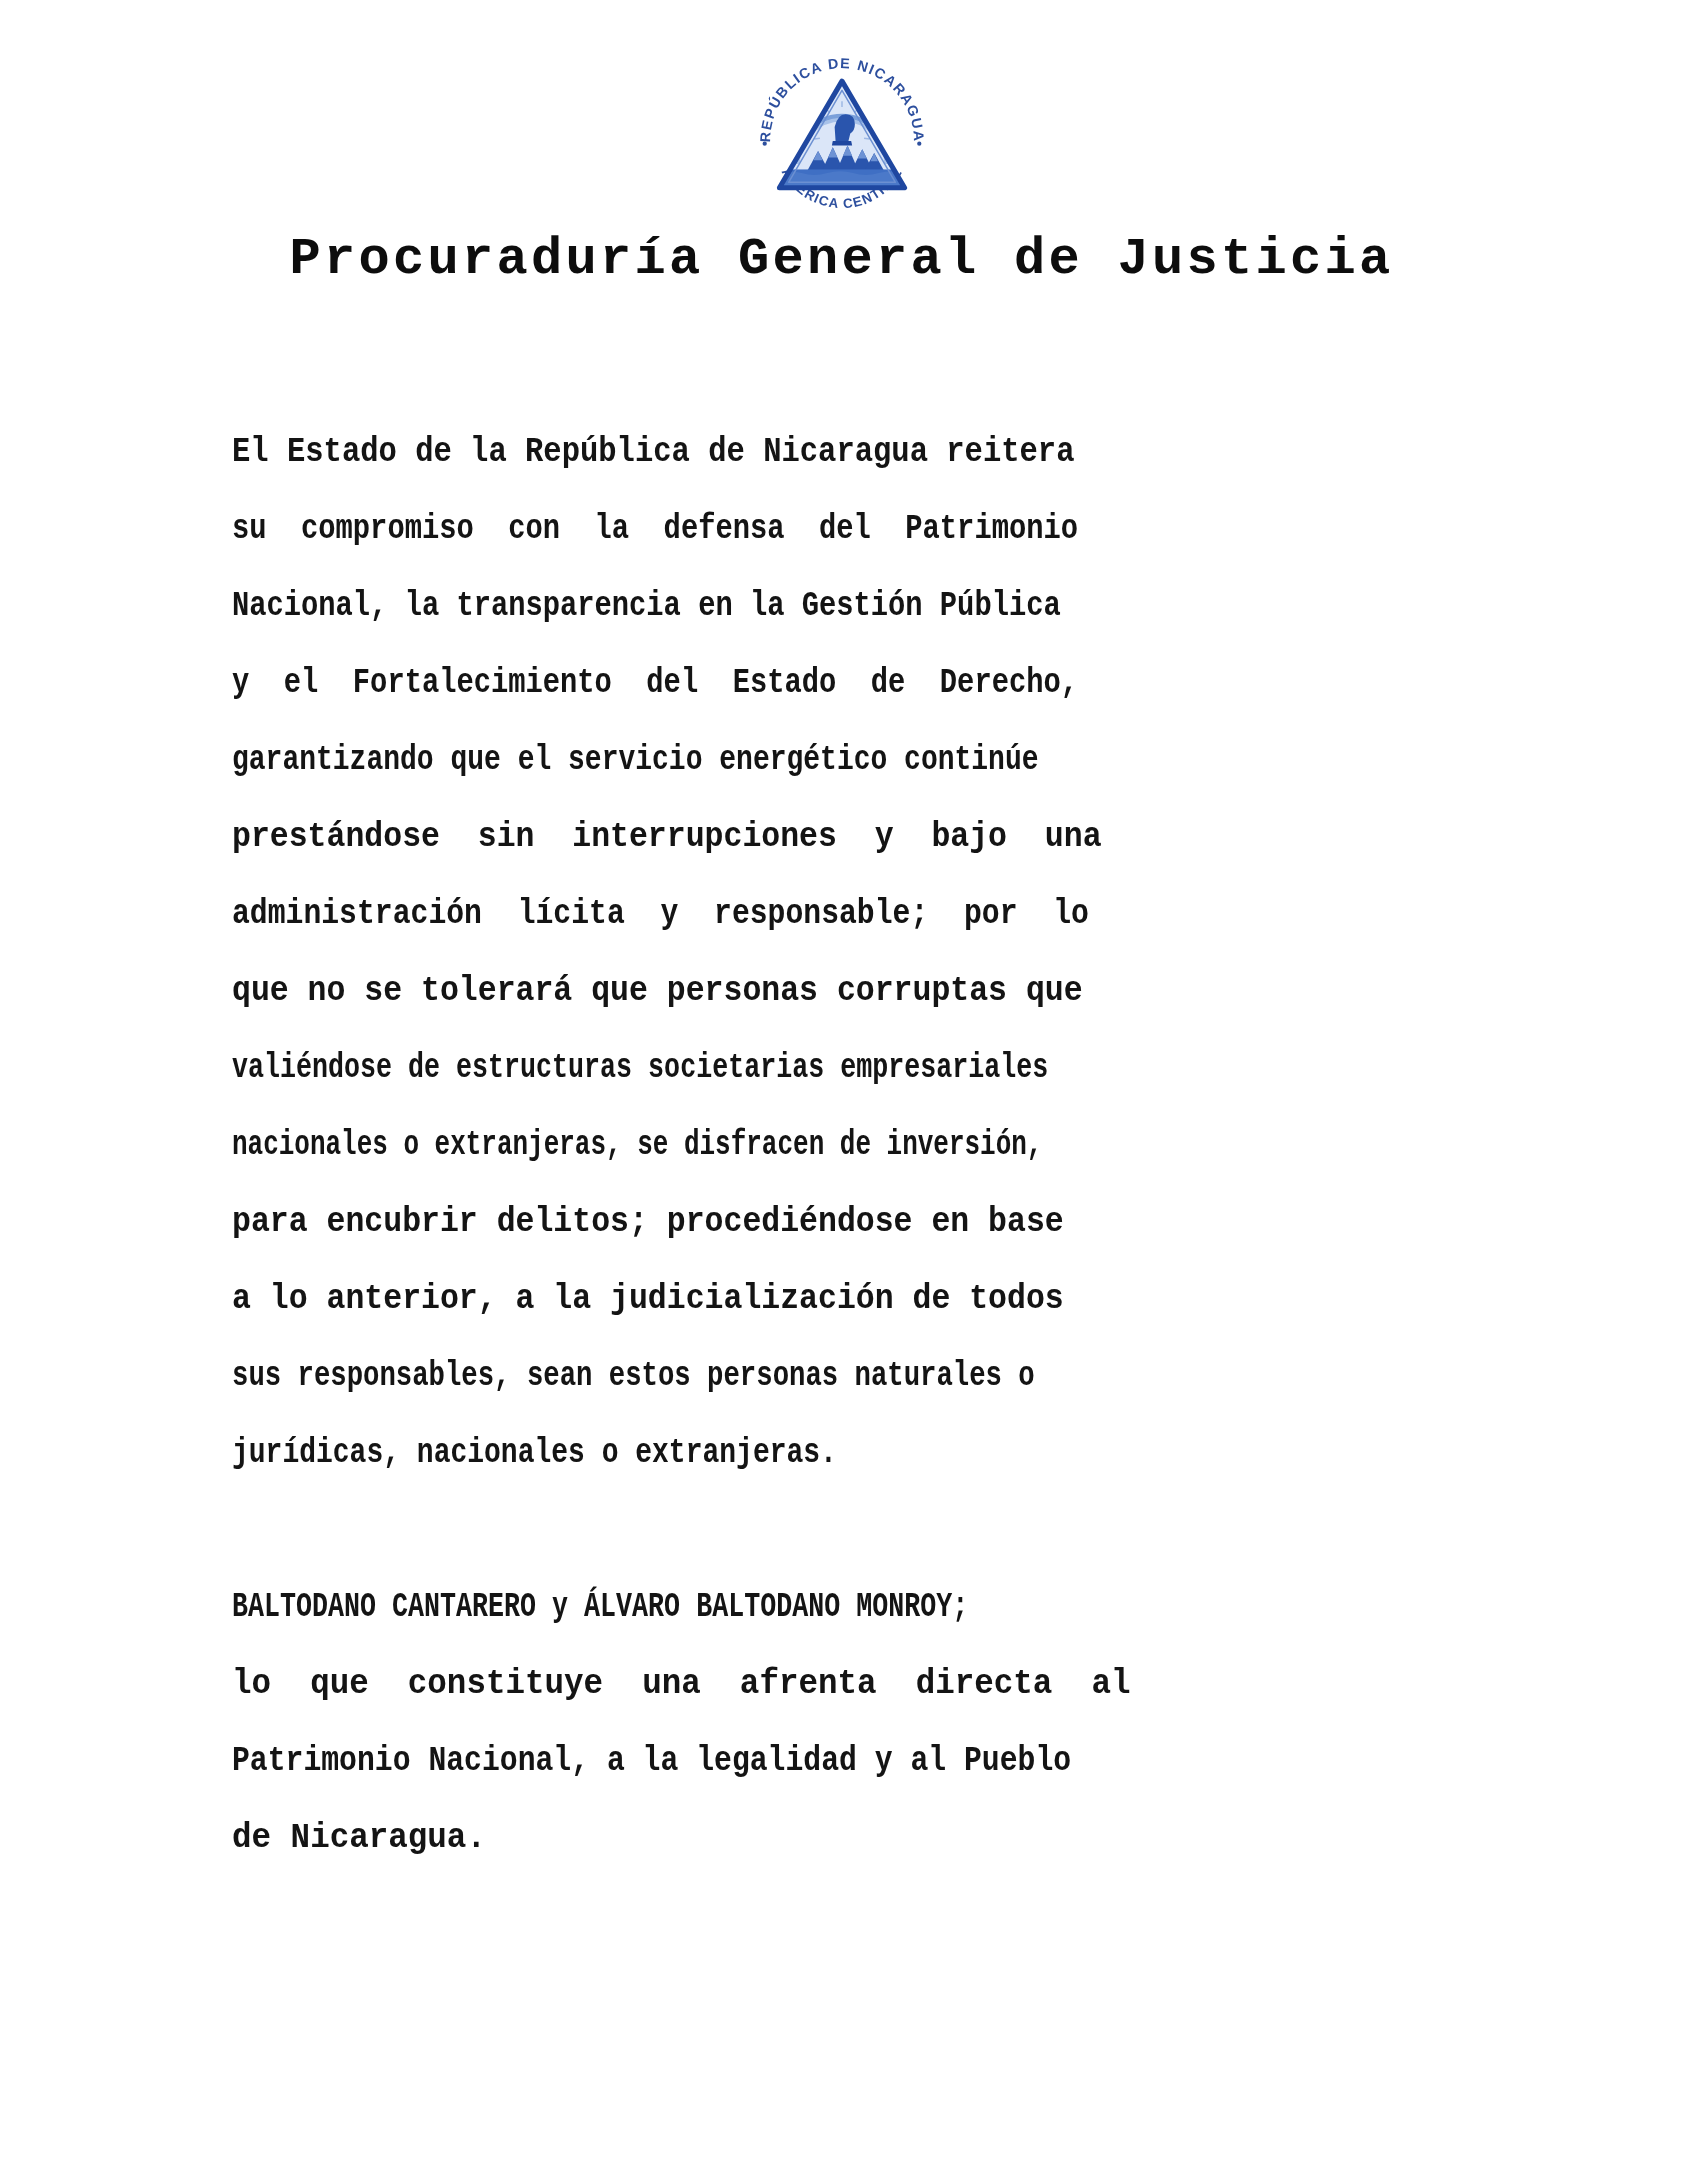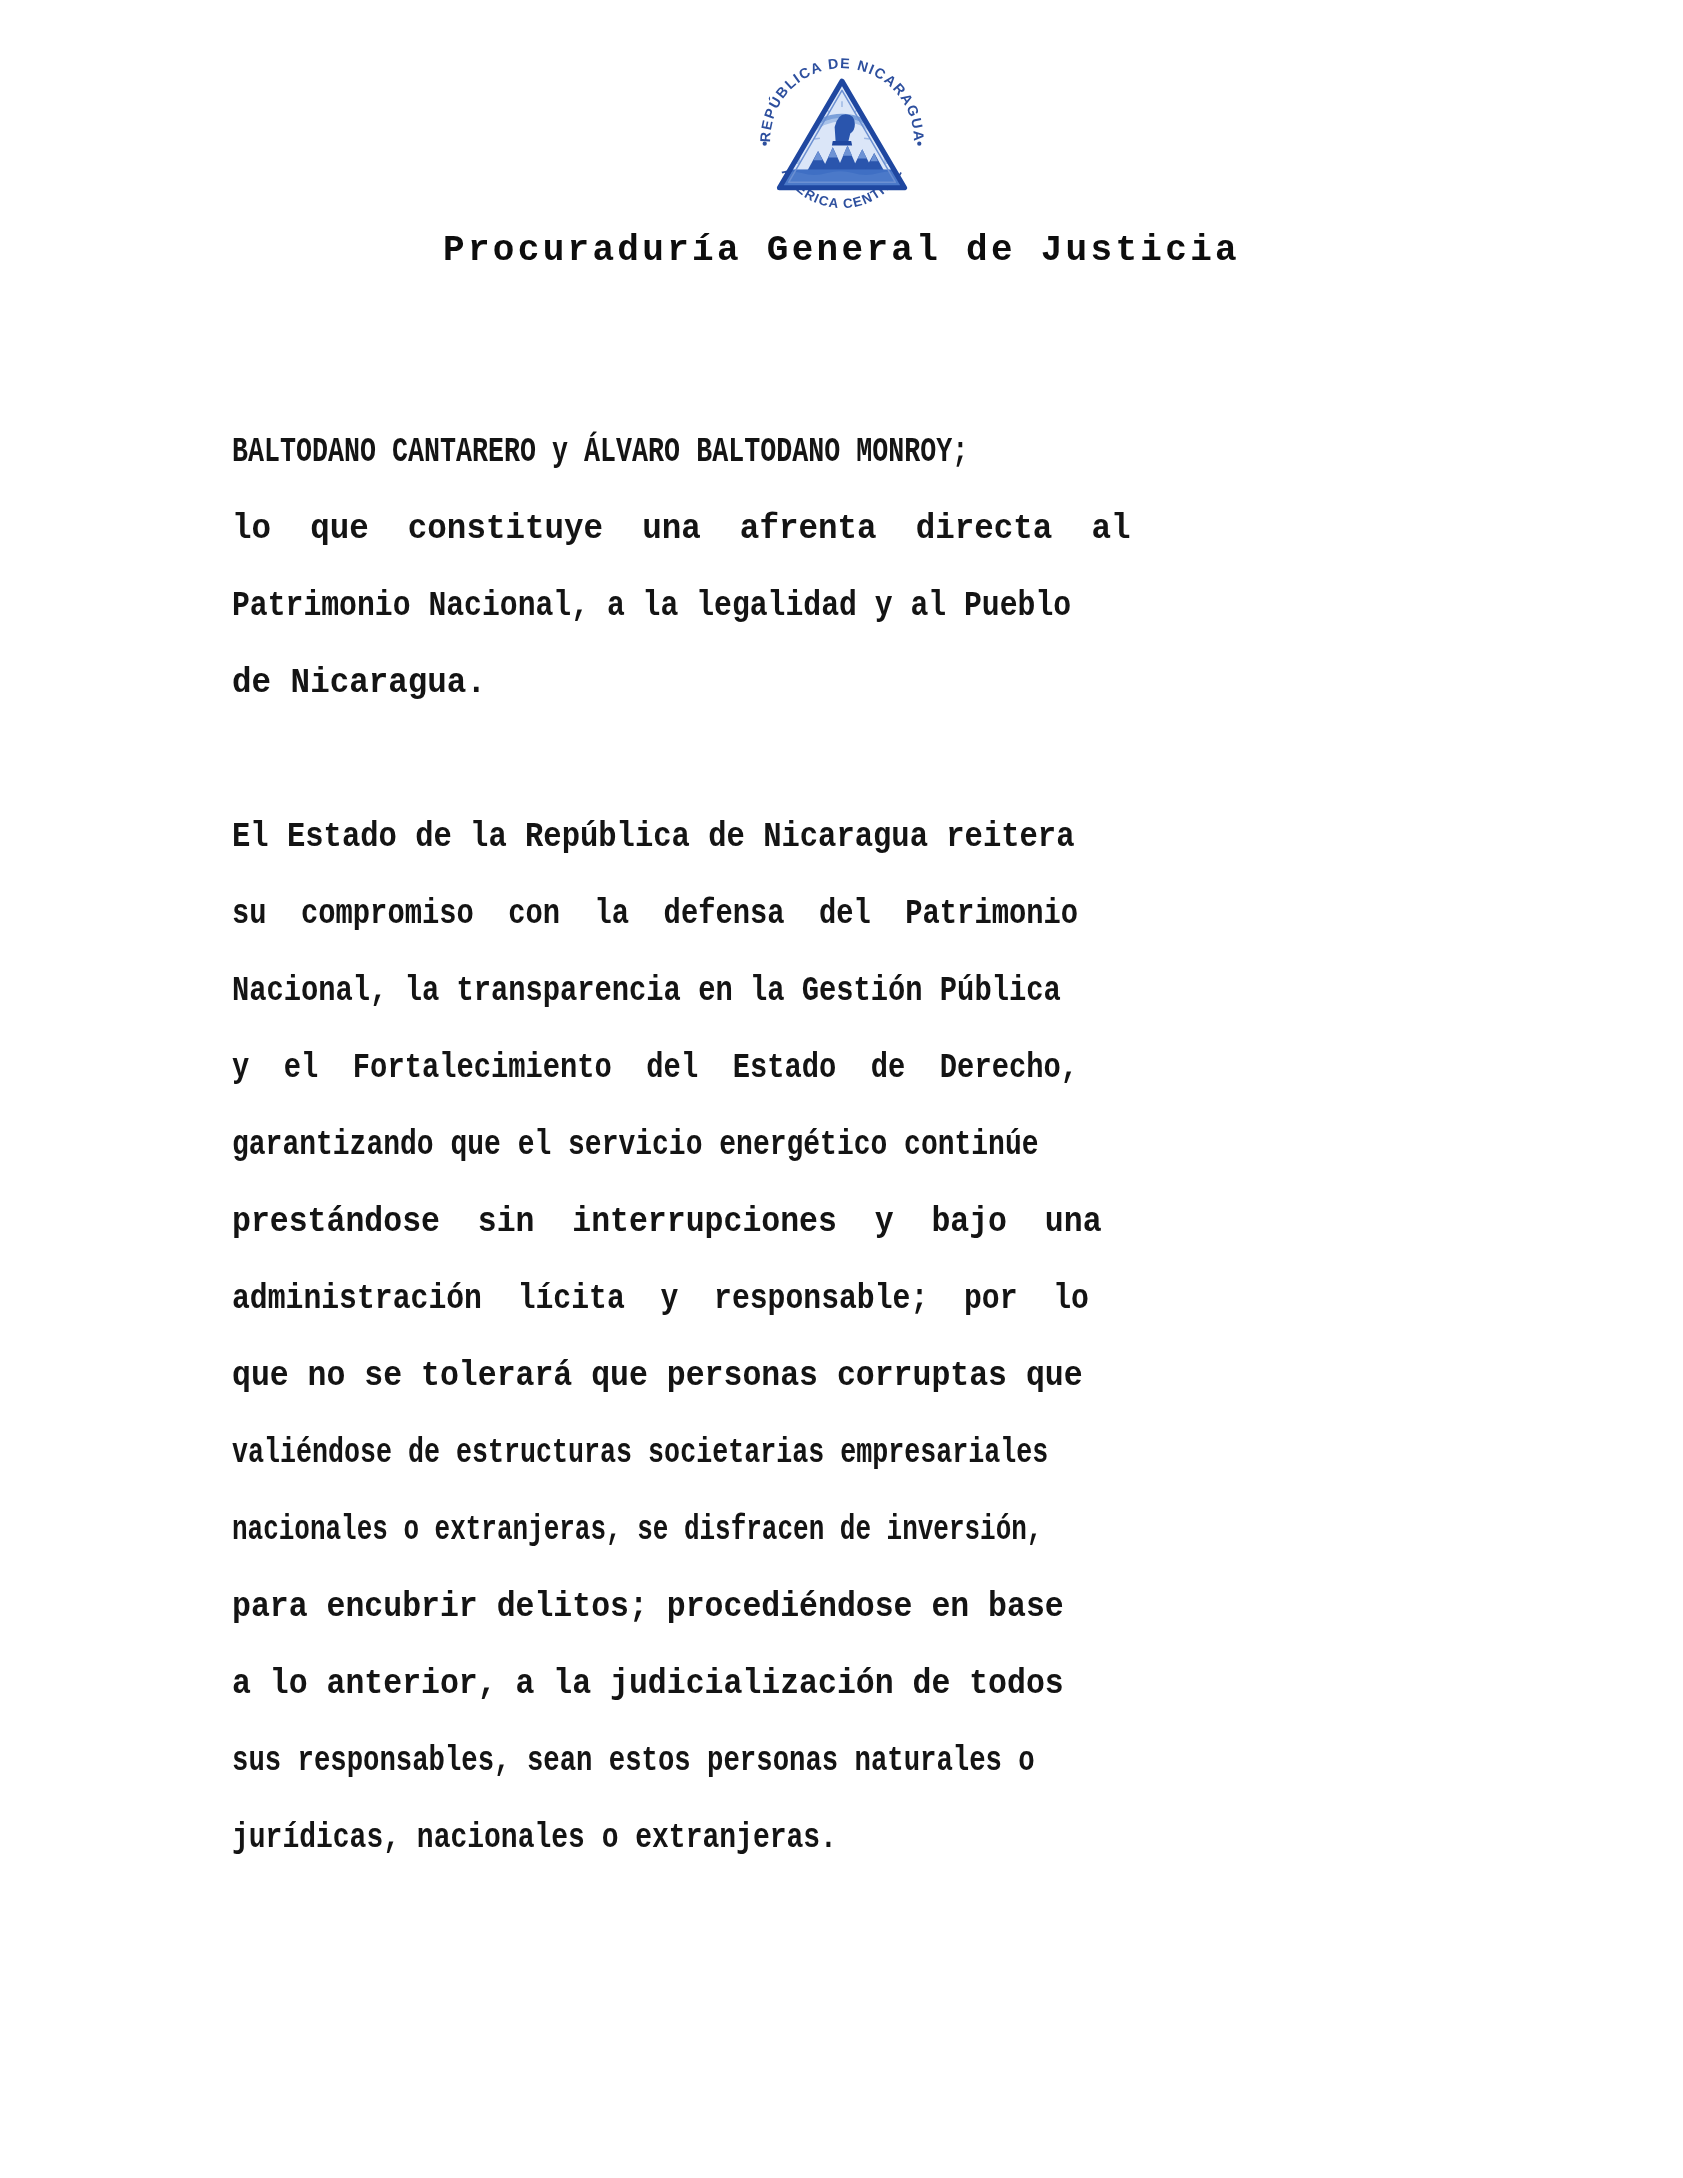--- a/index.html
+++ b/index.html
@@ -37,21 +37,21 @@
 
   
   .doc-title {
     position: absolute;
     top: 230px;
     left: 0;
     width: 100%;
     text-align: center;
     font-family: "Liberation Mono", "DejaVu Sans Mono", monospace;
     font-weight: 700;
-    font-size: 36px;
+    font-size: 52px;
     letter-spacing: 3.3px;
     color: #0d0d0d;
     white-space: nowrap;
   }
 
   
   .body-block {
     position: absolute;
     left: 232px;
     top: 414px;
@@ -152,38 +152,38 @@
       <polygon points="100,36 168,152 32,152" fill="none" stroke="#1f47a0" stroke-width="5.5" stroke-linejoin="round"></polygon>
       <polygon points="100,46 158,146 42,146" fill="none" stroke="#6c90d2" stroke-width="1.6" stroke-linejoin="round"></polygon>
     </svg>
   </div>
 
   <div class="doc-title">Procuraduría General de Justicia</div>
 
   <div class="body-block">
 
     <div class="para">
-      <span class="line sq-76">BALTODANO CANTARERO y ÁLVARO BALTODANO MONROY;</span>
-      <span class="line sq-93">lo  que  constituye  una  afrenta  directa  al</span>
-      <span class="line sq-85">Patrimonio Nacional, a la legalidad y al Pueblo</span>
-      <span class="line sq-93">de Nicaragua.</span>
-    </div>
-
-    <div class="para">
       <span class="line sq-87">El Estado de la República de Nicaragua reitera</span>
       <span class="line sq-82">su  compromiso  con  la  defensa  del  Patrimonio</span>
       <span class="line sq-82">Nacional, la transparencia en la Gestión Pública</span>
       <span class="line sq-82">y  el  Fortalecimiento  del  Estado  de  Derecho,</span>
       <span class="line sq-80">garantizando que el servicio energético continúe</span>
       <span class="line sq-90">prestándose  sin  interrupciones  y  bajo  una</span>
       <span class="line sq-85">administración  lícita  y  responsable;  por  lo</span>
       <span class="line sq-90">que no se tolerará que personas corruptas que</span>
       <span class="line sq-76">valiéndose de estructuras societarias empresariales</span>
       <span class="line sq-74">nacionales o extranjeras, se disfracen de inversión,</span>
       <span class="line sq-90">para encubrir delitos; procediéndose en base</span>
       <span class="line sq-90">a lo anterior, a la judicialización de todos</span>
       <span class="line sq-78">sus responsables, sean estos personas naturales o</span>
       <span class="line sq-80">jurídicas, nacionales o extranjeras.</span>
     </div>
 
+    <div class="para">
+      <span class="line sq-76">BALTODANO CANTARERO y ÁLVARO BALTODANO MONROY;</span>
+      <span class="line sq-93">lo  que  constituye  una  afrenta  directa  al</span>
+      <span class="line sq-85">Patrimonio Nacional, a la legalidad y al Pueblo</span>
+      <span class="line sq-93">de Nicaragua.</span>
+    </div>
+
   </div>
 </div>
 
 
 </body></html>

